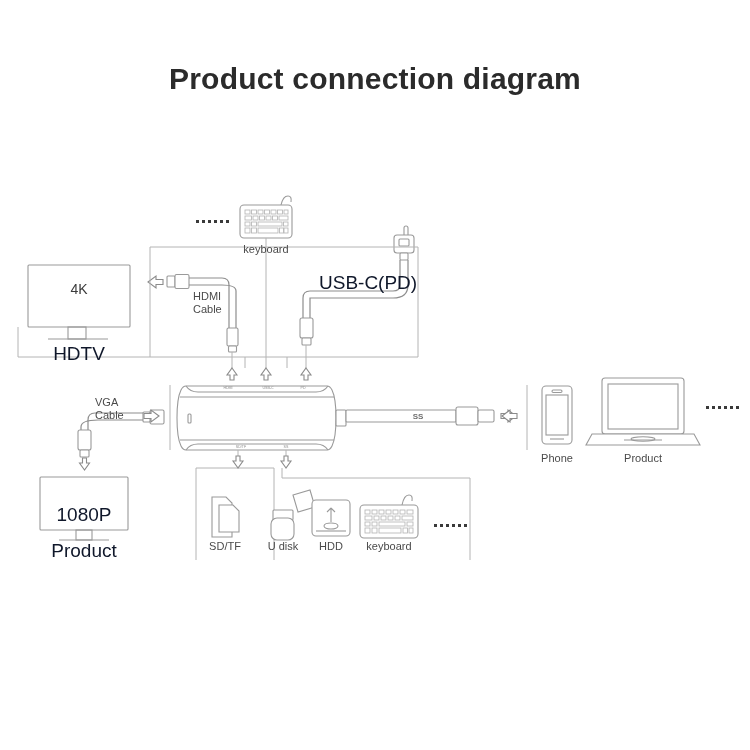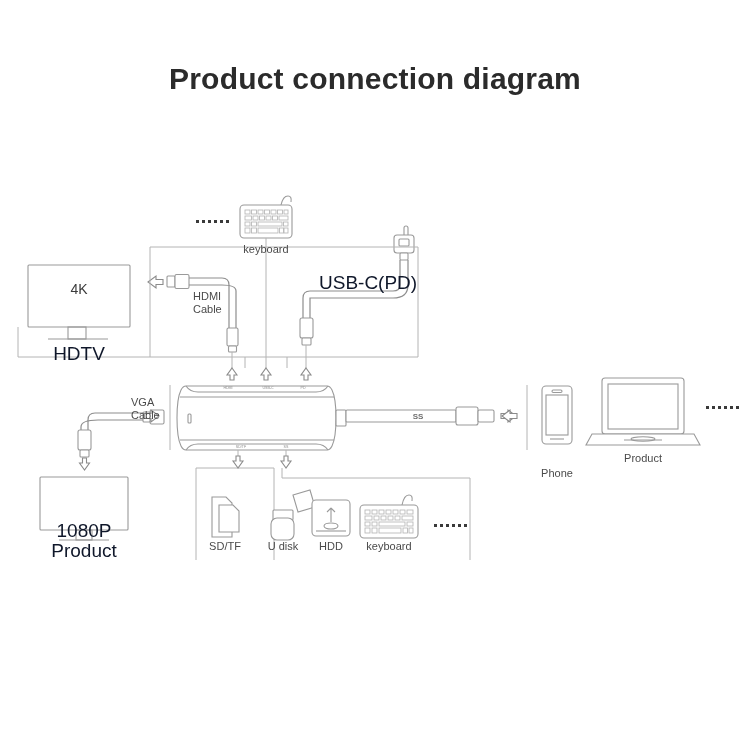--- a/index.html
+++ b/index.html
@@ -264,32 +264,32 @@
   <div class="lbl big c" style="left:79px;top:281px;">4K</div>
   <div class="lbl mid c" style="left:79px;top:343px;">HDTV</div>
 
   <div class="lbl two" style="left:193px;top:290px;">HDMI
 Cable</div>
 
   <div class="lbl c" style="left:266px;top:243px;">keyboard</div>
 
   <div class="lbl mid" style="left:319px;top:272px;">USB-C(PD)</div>
 
-  <div class="lbl two" style="left:95px;top:396px;margin-left:36px;">VGA
+  <div class="lbl two" style="left:95px;top:396px;">VGA
 Cable</div>
 
-  <div class="lbl mid c" style="left:84px;top:504px;margin-top:16px;">1080P</div>
+  <div class="lbl mid c" style="left:84px;top:504px;">1080P</div>
   <div class="lbl mid c" style="left:84px;top:540px;">Product</div>
 
   <div class="lbl c" style="left:225px;top:540px;">SD/TF</div>
   <div class="lbl c" style="left:283px;top:540px;">U disk</div>
   <div class="lbl c" style="left:331px;top:540px;">HDD</div>
   <div class="lbl c" style="left:389px;top:540px;">keyboard</div>
 
-  <div class="lbl c" style="left:557px;top:452px;margin-top:15px;">Phone</div>
+  <div class="lbl c" style="left:557px;top:452px;">Phone</div>
   <div class="lbl c" style="left:643px;top:452px;">Product</div>
 
   <div class="dots" style="left:196px;top:220px;">
     <i></i>
       <i></i>
       <i></i>
       <i></i>
       <i></i>
       <i></i>
   </div>

